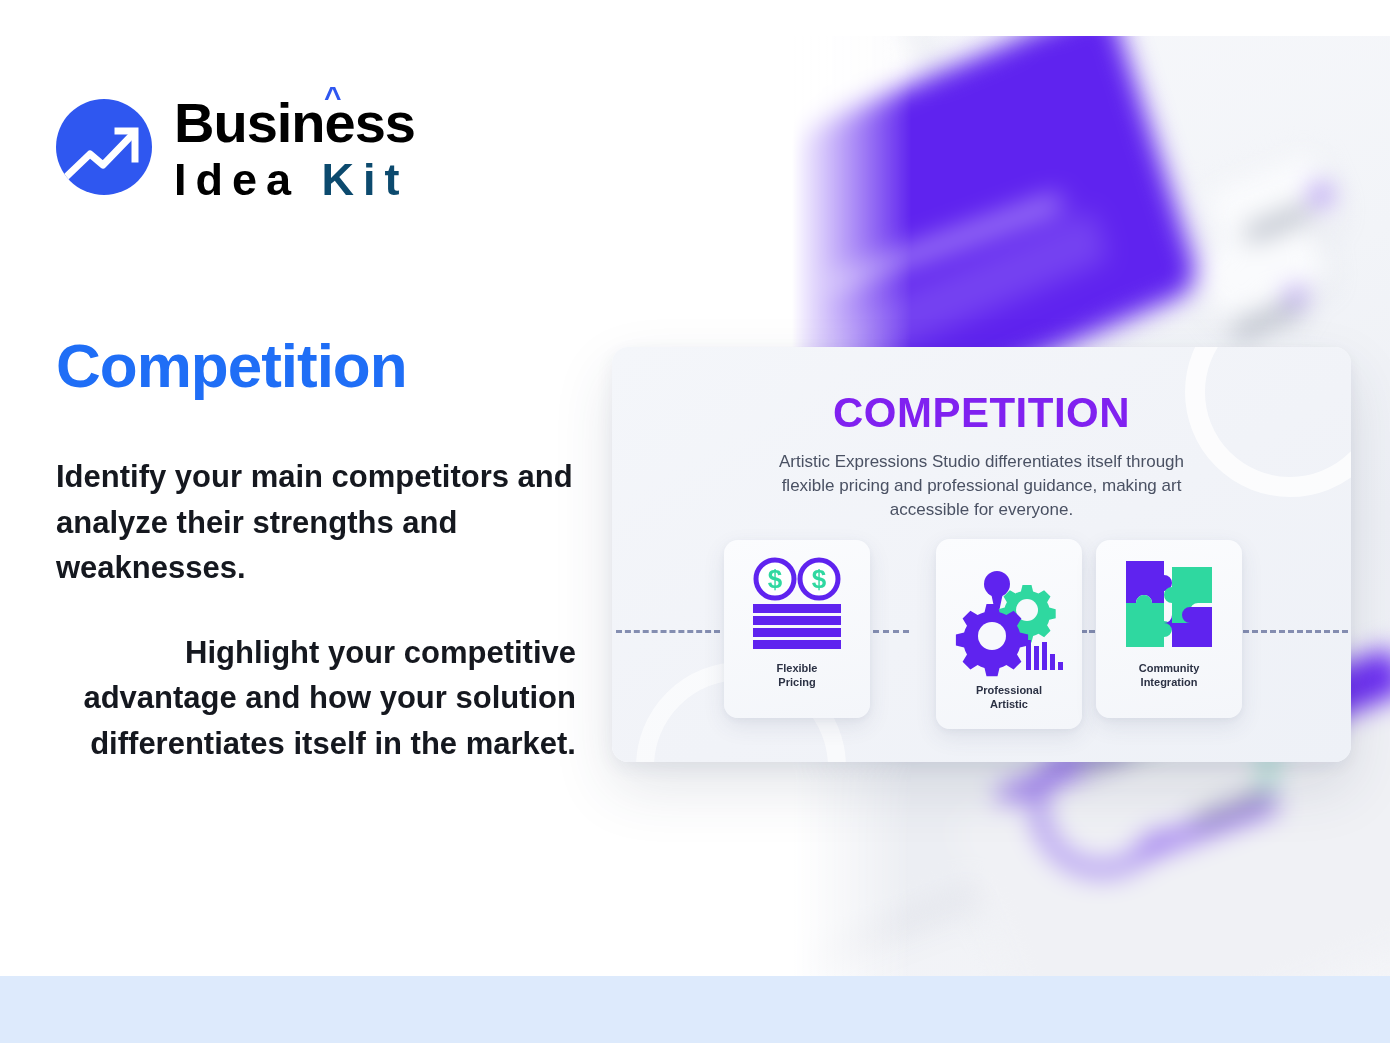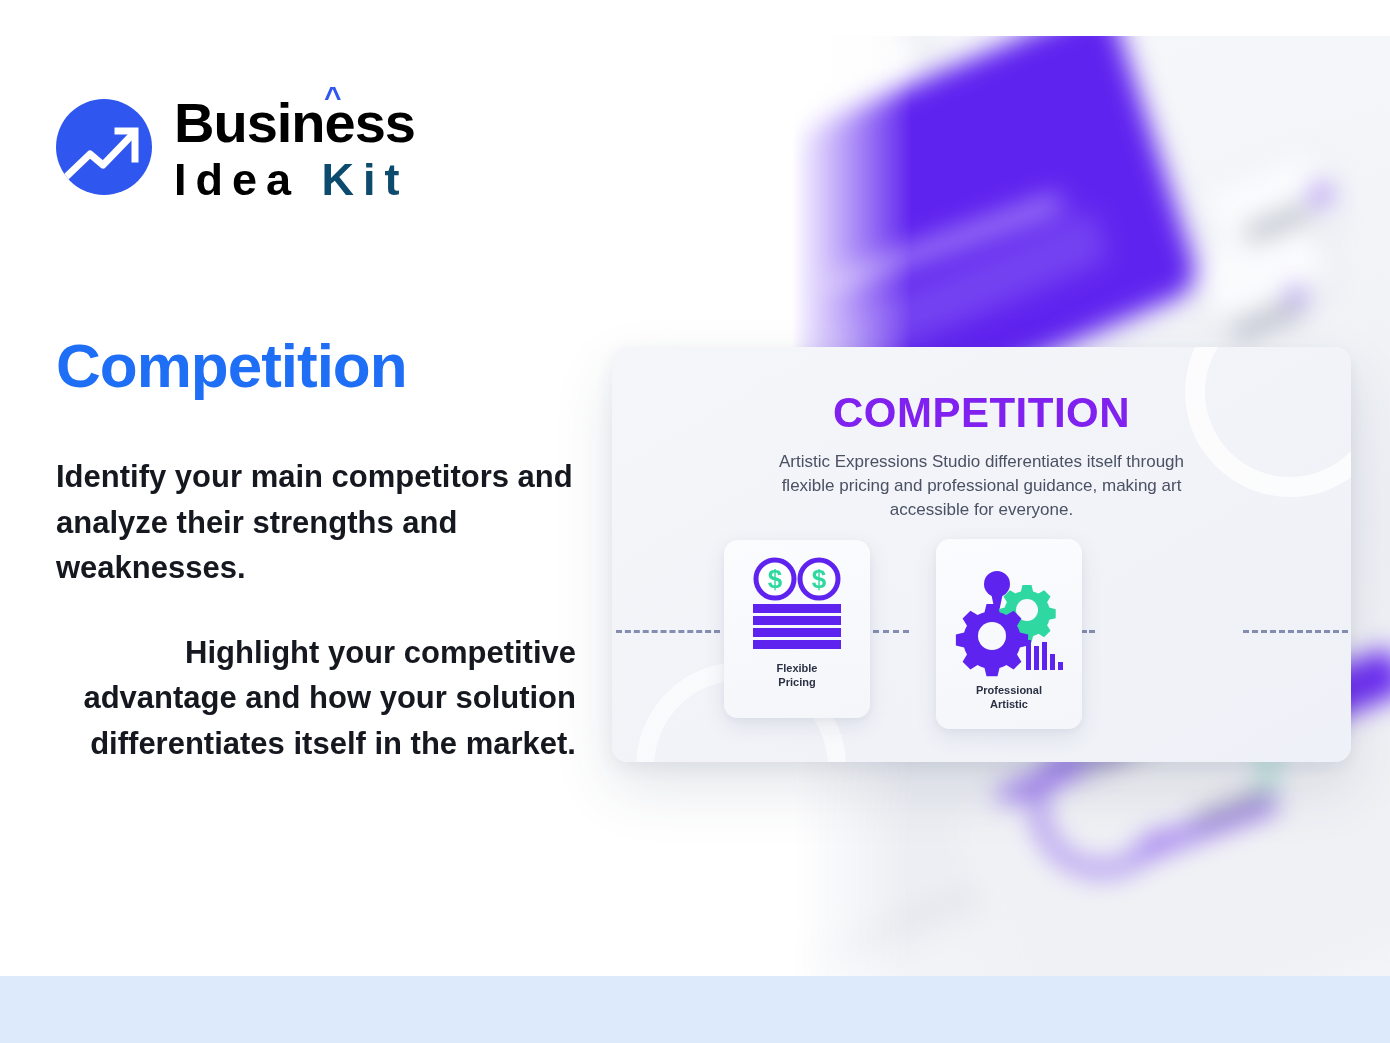--- a/index.html
+++ b/index.html
@@ -305,15 +305,33 @@
           <rect x="105" y="96" width="5" height="8"></rect>
         </g>
       </svg>
     </div>
     <div class="flabel">
       <span>Professional</span><br>
       <span>Artistic</span>
     </div>
   </div>
 
+  <div class="feat feat-3">
+    <div class="icon">
+      <svg width="98" height="98" viewBox="0 0 98 98" aria-hidden="true">
+
+        <path d="M6 6 h38 v14 a8 8 0 0 1 8 8 a8 8 0 0 1 -8 8 v12 h-12 a8 8 0 0 0 -8 -8 a8 8 0 0 0 -8 8 h-10 z" fill="#5f23ef"></path>
+
+        <path d="M52 12 h40 v36 h-14 a8 8 0 0 0 -8 8 a8 8 0 0 0 8 8 v4 h-26 v-20 a8 8 0 0 1 -8 -8 a8 8 0 0 1 8 -8 z" fill="#2fd8a0"></path>
+
+        <path d="M6 48 h10 a8 8 0 0 1 8 -8 a8 8 0 0 1 8 8 h12 v18 a8 8 0 0 1 8 8 a8 8 0 0 1 -8 8 v10 h-38 z" fill="#2fd8a0"></path>
+
+        <path d="M52 68 h18 a8 8 0 0 1 -8 -8 a8 8 0 0 1 8 -8 h22 v40 h-40 v-16 a8 8 0 0 0 -8 -8 a8 8 0 0 0 8 -8 z" fill="#5f23ef"></path>
+      </svg>
+    </div>
+    <div class="flabel">
+      <span>Community</span><br>
+      <span>Integration</span>
+    </div>
+  </div>
 
   <div class="blue-bar"></div>
 </div>
 
 </body></html>

